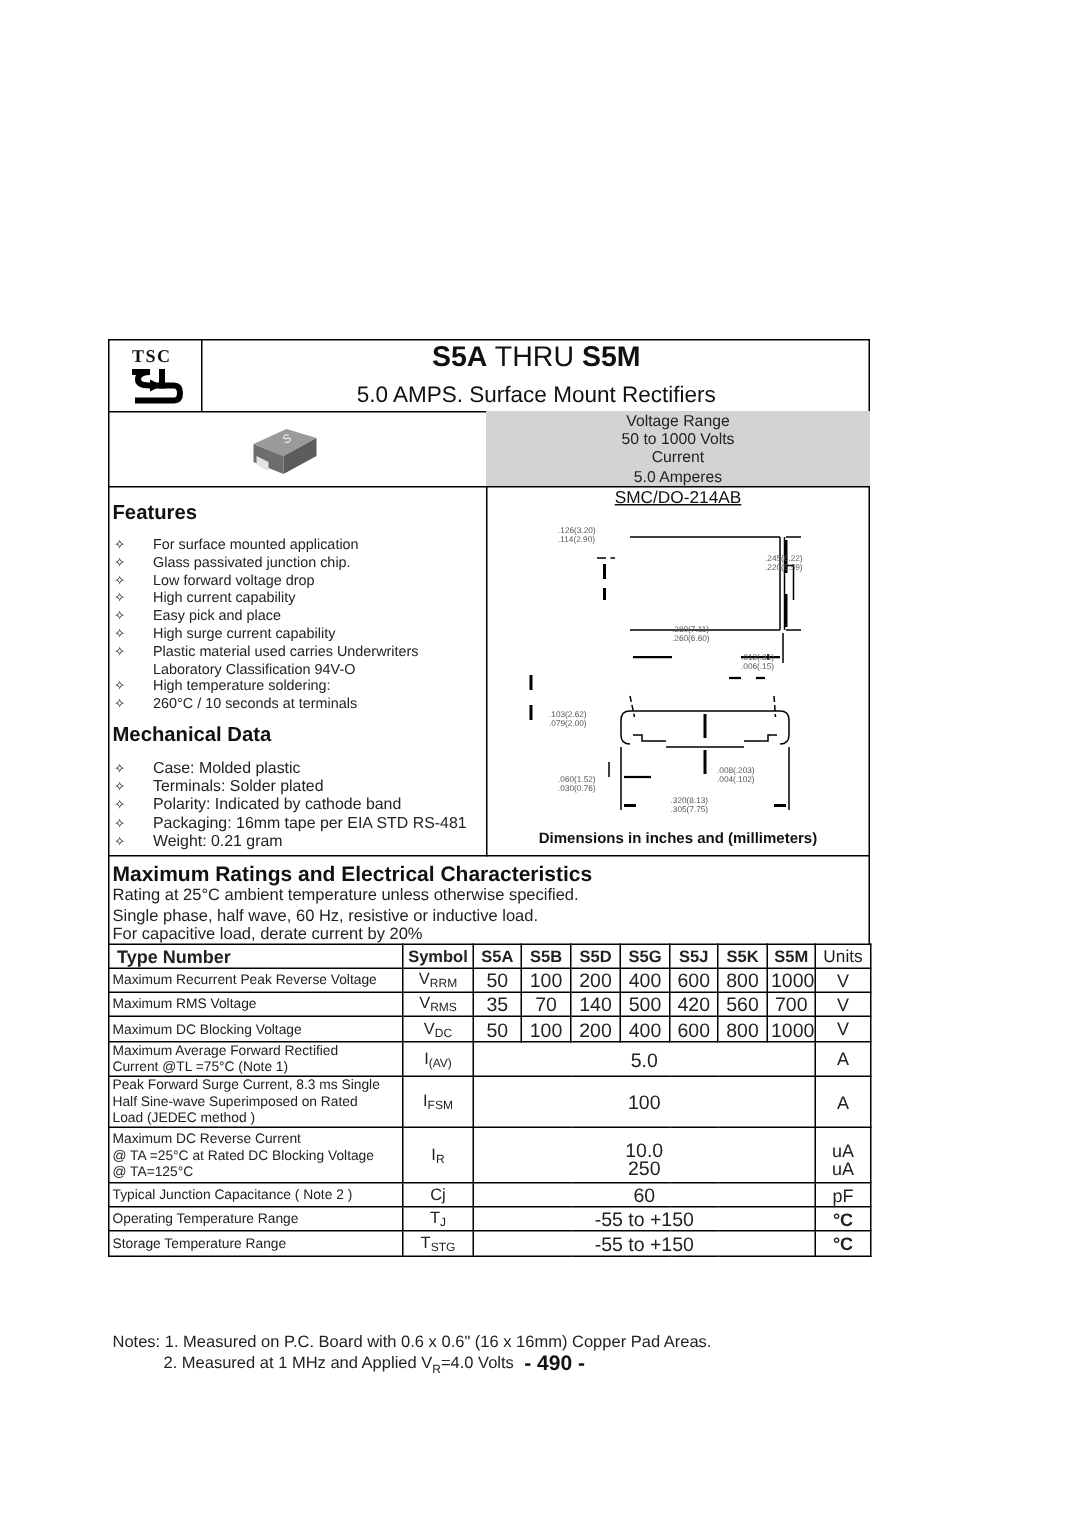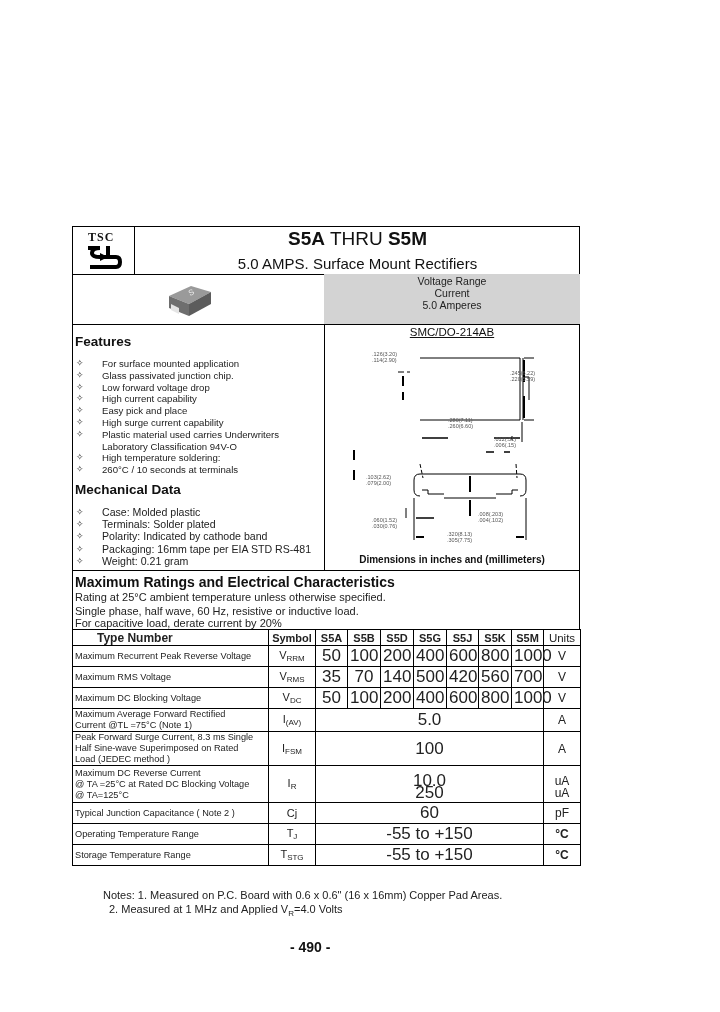--- a/index.html
+++ b/index.html
@@ -34,33 +34,33 @@
   #dim-caption { left:324px; top:554px; width:256px; text-align:center; font-weight:bold; font-size:10px; }
   .dimtxt { position:absolute; font-size:5.5px; color:#555; line-height:6px; }
 
   
   #mr-title { left:75px; top:574px; font-weight:bold; font-size:14px; }
   .note-line { position:absolute; left:75px; font-size:11px; color:#222; }
 
   table.spec { position:absolute; left:72px; top:629px; width:508px; border-collapse:collapse; table-layout:fixed; }
   table.spec td, table.spec th { border:1px solid #000; padding:0 2px; font-size:10.5px; color:#222; vertical-align:middle; }
   table.spec th { font-weight:bold; font-size:11px; text-align:center; height:15px; }
-  table.spec th.type { text-align:left; font-size:12px; padding-left:24px; }
+  table.spec th.type { text-align:left; font-size:12px; padding-left:5px; }
   table.spec th.units { font-weight:normal; font-size:11.5px; }
   table.spec td.param { font-size:9.2px; line-height:11px; text-align:left; }
   table.spec td.sym { text-align:center; font-size:11px; }
   table.spec td.sym sub { font-size:8px; vertical-align:-2px; }
-  table.spec td.val { text-align:center; font-size:17px; }
+  table.spec td.val { text-align:center; font-size:13px; }
   table.spec td.unit { text-align:center; font-size:12px; }
   table.spec td.unit.bold { font-weight:bold; }
 
-  #notes1 { left:75px; top:889px; font-size:11px; color:#222;margin-left:28px; }
+  #notes1 { left:75px; top:889px; font-size:11px; color:#222; }
   #notes2 { left:109px; top:903px; font-size:11px; color:#222; }
   #notes2 sub { font-size:8px; }
-  #page-num { left:290px; top:939px; width:100px; text-align:left; font-weight:bold; font-size:14px; }
+  #page-num { left:290px; top:900px; width:100px; text-align:right; font-weight:bold; font-size:14px; }
 </style>
 </head>
 <body>
 
 <div class="hline" style="left:72px;top:226px;width:508px;"></div>
 <div class="vline" style="left:72px;top:226px;height:345px;"></div>
 <div class="vline" style="left:579px;top:226px;height:345px;"></div>
 <div class="vline" style="left:134px;top:226px;height:48px;"></div>
 <div class="hline" style="left:72px;top:274px;width:508px;"></div>
 <div class="vline" style="left:324px;top:274px;height:297px;"></div>
@@ -86,20 +86,21 @@
 <svg class="abs" style="left:165px;top:282px;" width="50" height="38" viewBox="0 0 50 38">
   <polygon points="4,14 26,4 46,10 24,22" fill="#9a9a9a"></polygon>
   <polygon points="4,14 24,22 24,34 4,26" fill="#6e6e6e"></polygon>
   <polygon points="24,22 46,10 46,22 24,34" fill="#5c5c5c"></polygon>
   <polygon points="6,22 14,26 14,32 6,28" fill="#e4e4e4"></polygon>
   <text x="25" y="14" font-size="8" fill="#eee" font-family="Liberation Sans, sans-serif" transform="rotate(-25 25 14)">S</text>
 </svg>
 
 <div class="abs" id="spec">
   <div>Voltage Range</div>
+  <div>50 to 1000 Volts</div>
   <div>Current</div>
   <div>5.0 Amperes</div>
 </div>
 
 <div class="section-h" style="left:75px;top:334px;">Features</div>
 <div class="blist" style="left:76px;top:358px;">
   <div class="it">
       <span class="bul">✧</span>
       <span>For surface mounted application</span>
     </div>

